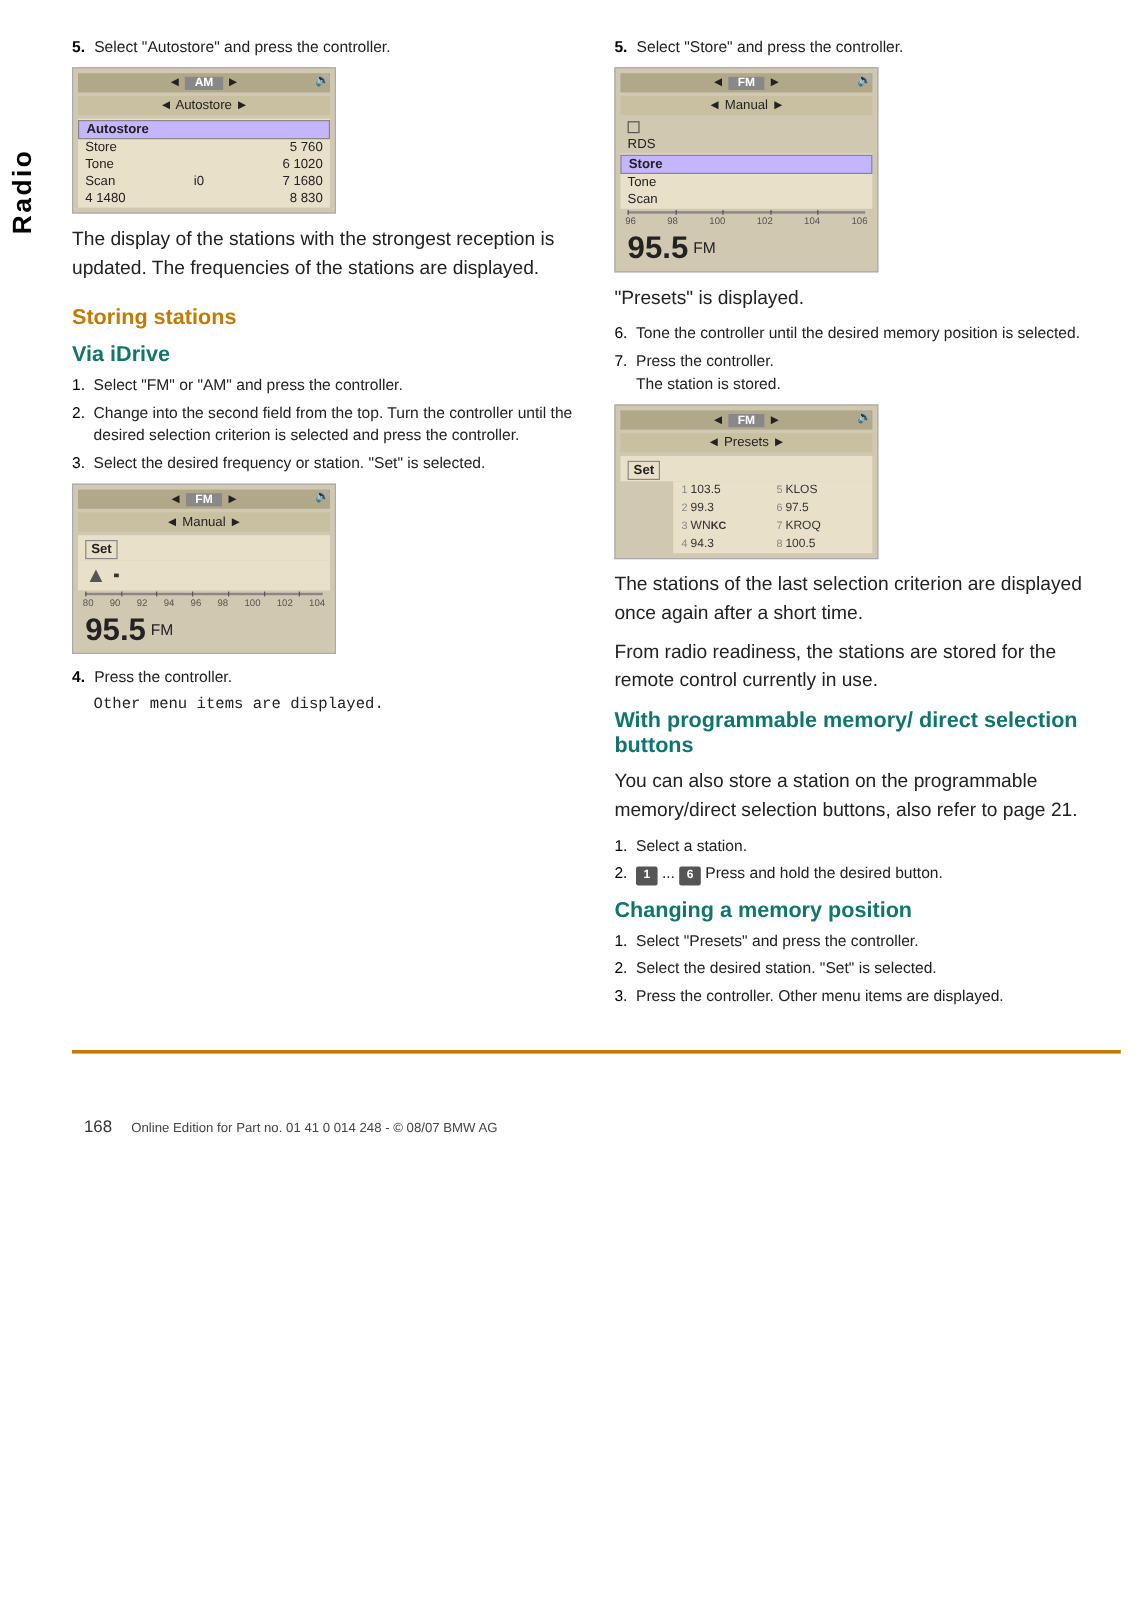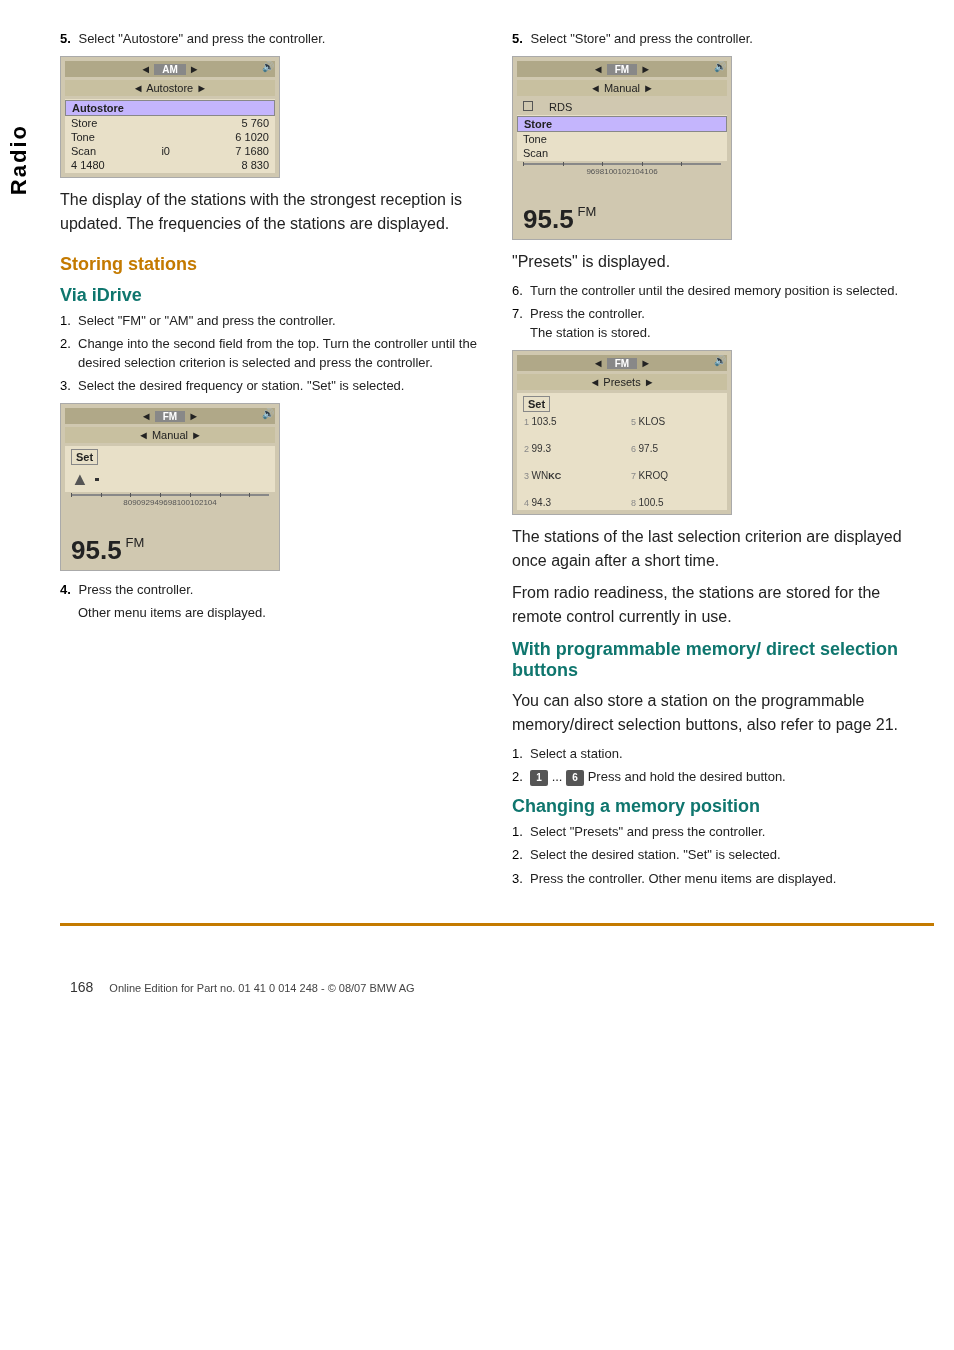--- a/index.html
+++ b/index.html
@@ -111,34 +111,33 @@
       background: #c4b5fd;
       font-weight: bold;
       border: 1px solid #888;
     }
     .screen-big-freq {
       font-size: 26px;
       font-weight: bold;
       color: #222;
       padding: 2px 6px 0 6px;
       display: flex;
-      align-items: flex-start;
+      align-items: center;
       gap: 4px;
-      margin-top: 26px;
     }
     .screen-big-freq .fm-label {
       font-size: 13px;
       font-weight: normal;
     }
     .screen-scale {
       font-size: 8px;
       color: #555;
       padding: 0 4px;
       display: flex;
-      justify-content: center;
+      justify-content: space-between;
     }
     .screen-cursor {
       height: 3px;
       background: #333;
       width: 4px;
       display: inline-block;
     }
     .screen-slider-bar {
       height: 2px;
       background: #888;
@@ -150,23 +149,24 @@
       height: 4px;
       width: 1px;
       background: #555;
       top: -1px;
     }
 
     
     .preset-grid {
       display: grid;
       grid-template-columns: 1fr 1fr;
-      gap: 12px;
+      gap: 0;
       background: #e8e0c8;
       padding: 0 4px;
+      margin-left: 44px;
     }
     .preset-cell {
       padding: 2px 3px;
       font-size: 10px;
       color: #333;
     }
 
     
     .section-heading {
       color: #c47a00;
@@ -249,23 +249,24 @@
       top: 4px;
       right: 4px;
       font-size: 10px;
       color: #555;
     }
 
     
     .rds-row {
       display: flex;
       align-items: flex-start;
-      gap: 16px;
+      gap: 3px;
       padding: 2px 6px;
       font-size: 11px;
+      flex-direction: column;
     }
     .checkbox-sq {
       width: 10px;
       height: 10px;
       border: 1px solid #555;
       display: inline-block;
     }
   </style>
 </head>
 <body>
@@ -375,21 +376,21 @@
         <div class="screen-big-freq">
           <span>95.5</span>
           <span class="fm-label">FM</span>
         </div>
       </div>
 
       <div class="step-line" style="margin-top:8px;">
         <span class="step-num">4.</span>
         <span> Press the controller.</span>
       </div>
-      <div style="padding-left:18px;font-size:13px;color:#222;">
+      <div style="padding-left:18px;font-size:13px;color:#222;font-family:Liberation Mono, monospace;">
         <span>Other menu items are displayed.</span>
       </div>
 
     </div>
 
     <div class="col-right">
 
       <div class="step-line">
         <span class="step-num">5.</span>
         <span>Select "Store" and press the controller.</span>
@@ -437,21 +438,21 @@
           <span>95.5</span>
           <span class="fm-label">FM</span>
         </div>
       </div>
 
       <p class="info-text">"Presets" is displayed.</p>
 
       <ol class="steps-list">
         <li>
           <span class="step-number">6.</span>
-          <span>Turn the controller until the desired memory position is selected.</span>
+          <span>Tone the controller until the desired memory position is selected.</span>
         </li>
         <li>
           <span class="step-number">7.</span>
           <span>Press the controller.<br>The station is stored.</span>
         </li>
       </ol>
 
       <div class="screen-mockup" style="position:relative;">
         <div class="screen-header">
           <span>◄ <span style="display:inline-block;background:#888;color:#fff;padding:0 8px;font-size:10px;">FM</span> ►</span>

